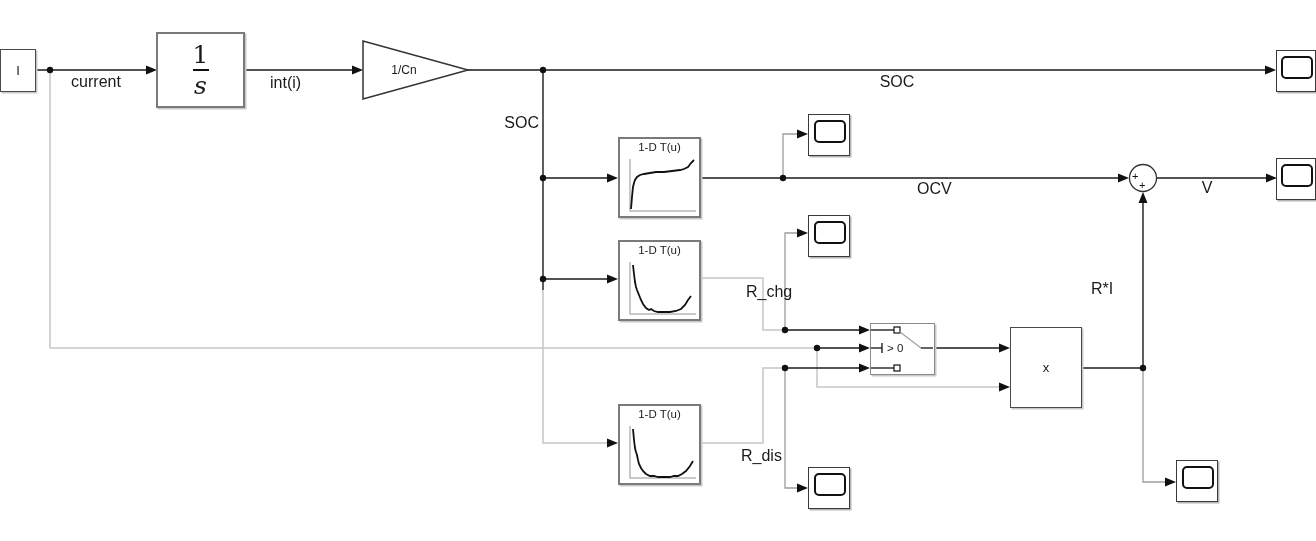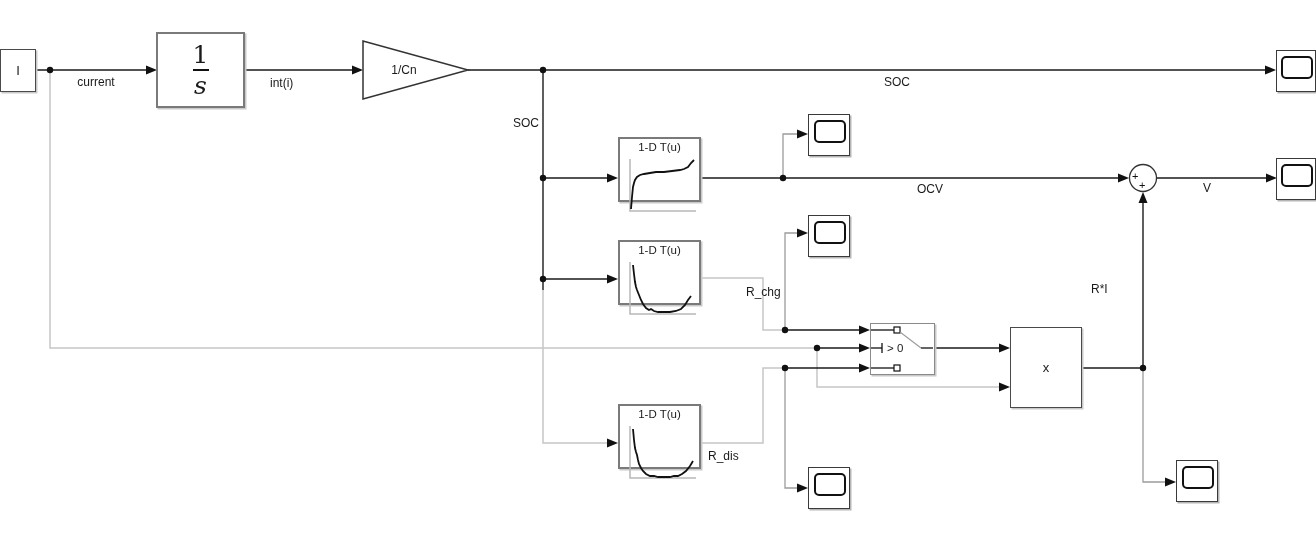--- a/index.html
+++ b/index.html
@@ -2,31 +2,31 @@
 <html><head>
 <meta charset="utf-8">
 <style>
   html,body{margin:0;padding:0;background:#ffffff;}
   #canvas{position:relative;width:1316px;height:541px;background:#ffffff;overflow:hidden;
           font-family:"Liberation Sans",sans-serif;color:#1a1a1a;}
   #wires{position:absolute;left:0;top:0;z-index:1;pointer-events:none;}
   .blk{position:absolute;z-index:2;background:#ffffff;border:2px solid #7a7a7a;
        box-shadow:1.5px 1.5px 0 #c9c9c9;box-sizing:border-box;}
   .thinblk{border:1px solid #4a4a4a;}
-  .lbl{position:absolute;z-index:3;font-size:12px;line-height:12px;color:#1a1a1a;}
+  .lbl{position:absolute;z-index:3;font-size:16px;line-height:12px;color:#1a1a1a;}
   .center{display:flex;align-items:center;justify-content:center;}
   
   .inport{left:0;top:49px;width:36px;height:43px;font-size:13px;}
   
   .integrator{left:156px;top:32px;width:89px;height:76px;flex-direction:column;}
   .frac-num,.frac-den{font-family:"DejaVu Serif",serif;font-size:25px;line-height:25px;}
   .frac-den{font-style:italic;}
   .frac-bar{width:16px;height:2px;background:#111;margin:2px 0;}
   
-  .lut{width:83px;height:65px;}
+  .lut{width:83px;height:81px;}
   .lut-title{position:absolute;left:0;right:0;top:2px;text-align:center;font-size:11.5px;}
   .lut-plot{position:absolute;left:4px;top:18px;}
   
   .switchblk{left:870px;top:323px;width:65px;height:52px;border-width:1.5px;border-color:#8a8a8a;}
   .switch-crit{position:absolute;left:16px;top:18px;font-size:11.5px;}
   
   .product{left:1010px;top:327px;width:72px;height:81px;border-width:1.5px;border-color:#4a4a4a;font-size:13px;}
   
   .scope{width:42px;height:42px;border:1px solid #3a3a3a;box-shadow:1.5px 1.5px 0 #b5b5b5;}
   .scope-screen{position:absolute;left:5px;top:5px;width:28px;height:19px;
@@ -186,17 +186,17 @@
   <div class="blk scope" style="left:1176px;top:460px;">
     <div class="scope-screen"></div>
   </div>
 
   <div class="lbl" style="left:66px;top:76px;width:60px;text-align:center;">current</div>
   <div class="lbl" style="left:270px;top:77px;width:60px;text-align:left;">int(i)</div>
   <div class="lbl" style="left:489px;top:117px;width:50px;text-align:right;">SOC</div>
   <div class="lbl" style="left:867px;top:76px;width:60px;text-align:center;">SOC</div>
   <div class="lbl" style="left:917px;top:183px;width:60px;text-align:left;">OCV</div>
   <div class="lbl" style="left:708px;top:286px;width:60px;text-align:left;padding-left:38px;">R_chg</div>
-  <div class="lbl" style="left:708px;top:450px;width:60px;text-align:left;">R_dis</div>
+  <div class="lbl" style="left:741px;top:450px;width:60px;text-align:left;">R_dis</div>
   <div class="lbl" style="left:1091px;top:283px;width:50px;text-align:left;">R*I</div>
   <div class="lbl" style="left:1177px;top:182px;width:60px;text-align:center;">V</div>
 
 </div>
 
 </body></html>

